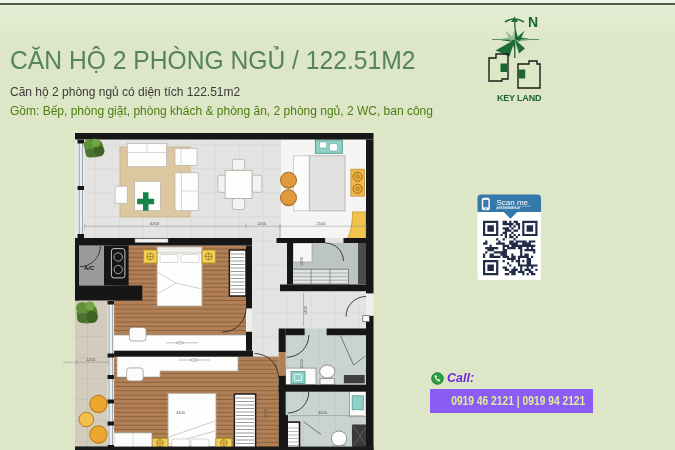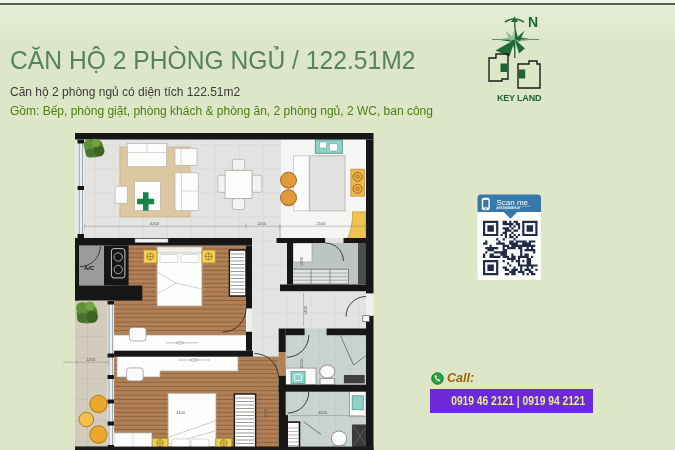--- a/index.html
+++ b/index.html
@@ -11,23 +11,23 @@
  background:linear-gradient(#e5eed6,#dde6c6);}
 h1{position:absolute;left:10px;top:44.5px;margin:0;font-size:26.5px;font-weight:400;
  color:#55825f;white-space:nowrap;transform:scaleX(0.93);transform-origin:0 0;}
 .sub1{position:absolute;left:10px;top:85px;font-size:12px;color:#3b3b3b;}
 .sub2{position:absolute;left:10px;top:103.5px;font-size:12px;color:#4d7c0f;}
 #plan{position:absolute;left:60px;top:130px;}
 #compass{position:absolute;left:485px;top:8px;}
 #qr{position:absolute;left:476px;top:193px;}
 #callicon{position:absolute;left:431px;top:372px;}
 .calltxt{position:absolute;left:447px;top:371px;font-size:12.5px;font-weight:bold;
- font-style:italic;color:#a16207;}
+ font-style:italic;color:#6d28d9;}
 .phonebox{position:absolute;left:430px;top:388.5px;width:163px;height:24px;
- background:#6d28d9;color:#e0ec97;font-size:13.5px;font-weight:bold;
+ background:#8b5cf6;color:#e0ec97;font-size:13.5px;font-weight:bold;
  text-align:left;line-height:24px;white-space:nowrap;}
 .phonebox span{display:inline-block;transform:scaleX(0.76);transform-origin:50% 50%;}
 </style>
 </head>
 <body>
 <div class="topstrip"></div>
 <div class="topline"></div>
 <div class="sheen"></div>
 <h1>CĂN HỘ 2 PHÒNG NGỦ / 122.51M2</h1>
 <div class="sub1">Căn hộ 2 phòng ngủ có diện tích 122.51m2</div>

